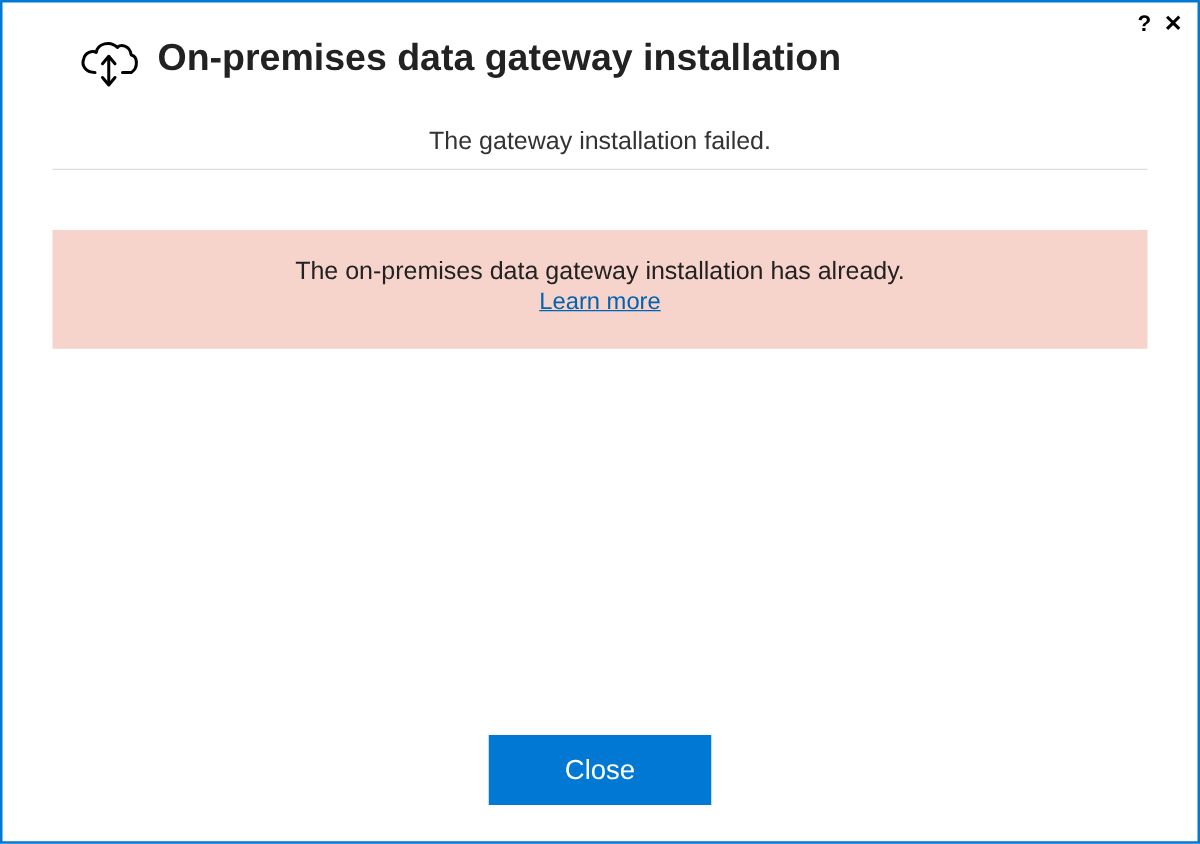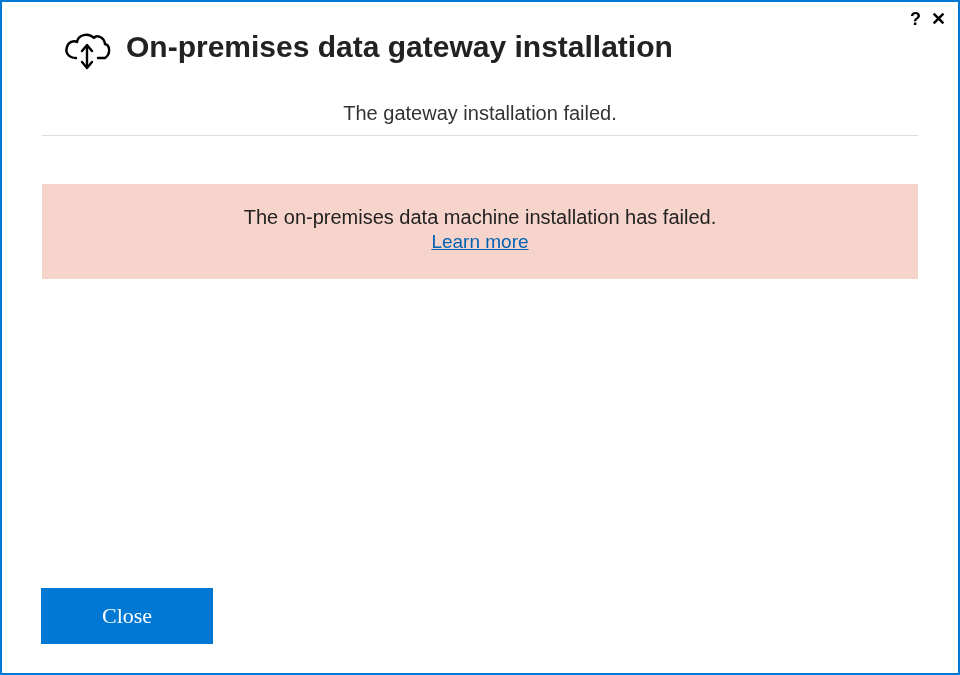--- a/index.html
+++ b/index.html
@@ -85,23 +85,22 @@
     font-size:19px;
   }
   .error-panel .err-detail{
     font-size:20px;
     color:#222;
     margin:18px 0 0 0;
     line-height:1.35;
   }
   .footer{
     display:flex;
-    justify-content:flex-start;
+    justify-content:center;
     padding:0 40px 30px 40px;
-    font-family:Liberation Serif, serif;
   }
   .btn-primary{
     background:var(--accent);
     color:#fff;
     border:none;
     font-size:22px;
     padding:14px 60px;
     cursor:pointer;
     font-family:inherit;
     box-shadow:0 0 0 1px var(--accent);
@@ -126,21 +125,21 @@
         <polyline points="20,32 25,38 30,32" stroke-linecap="round" stroke-linejoin="round" fill="none"></polyline>
       </svg>
     </span>
     <h1>On-premises data gateway installation</h1>
   </div>
 
   <div class="content">
     <div class="status-line">The gateway installation failed.</div>
 
     <div class="error-panel">
-      <p class="err-title">The on-premises data machine installation has failed.</p>
+      <p class="err-title">The on-premises data gateway installation has already.</p>
       <a href="#">Learn more</a>
     </div>
   </div>
 
   <div class="footer">
     <button class="btn-primary">Close</button>
   </div>
 
 </div>
 

